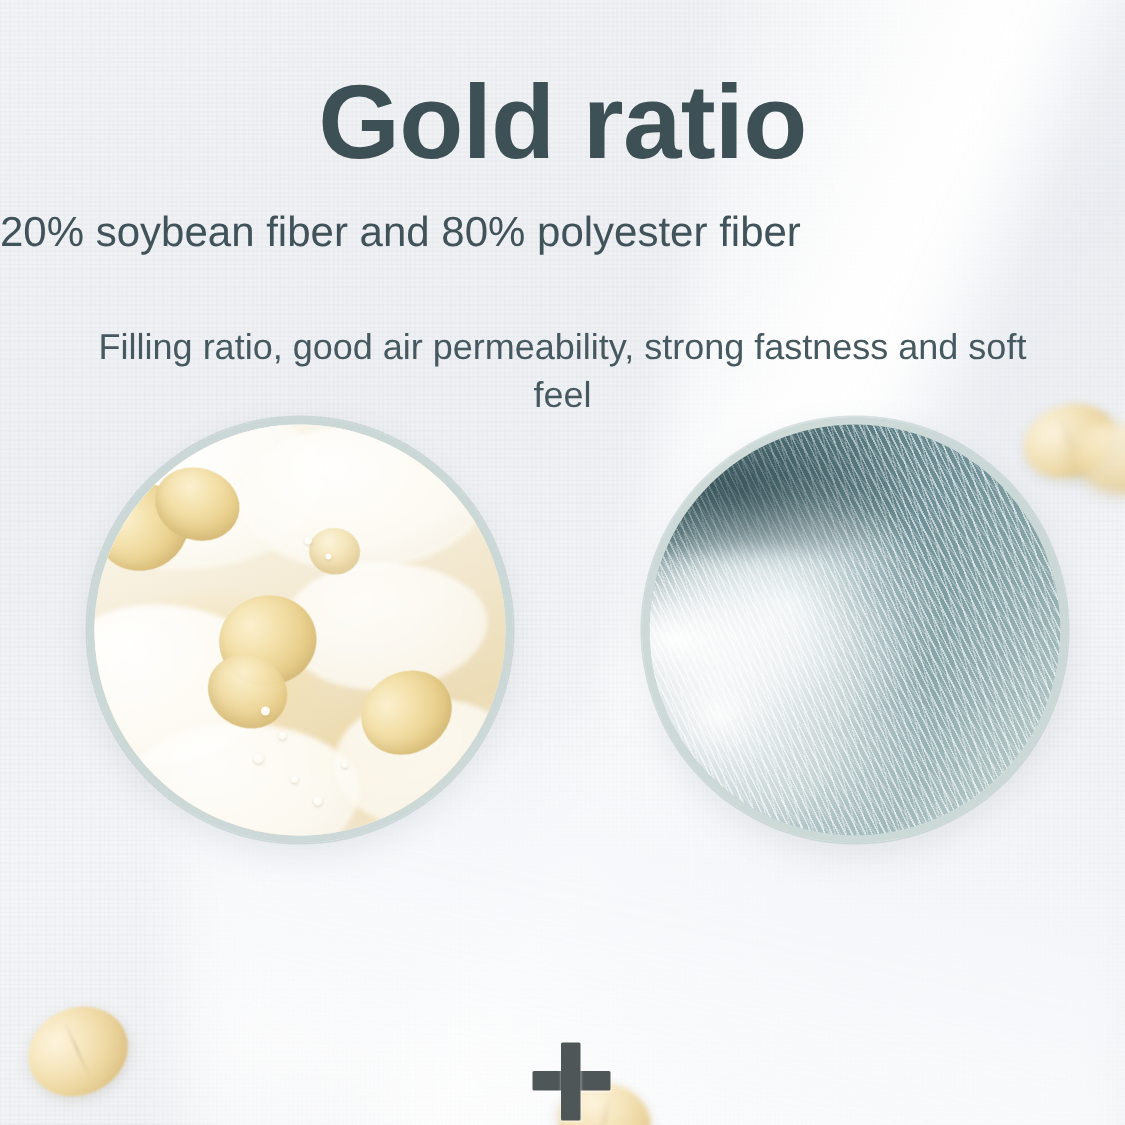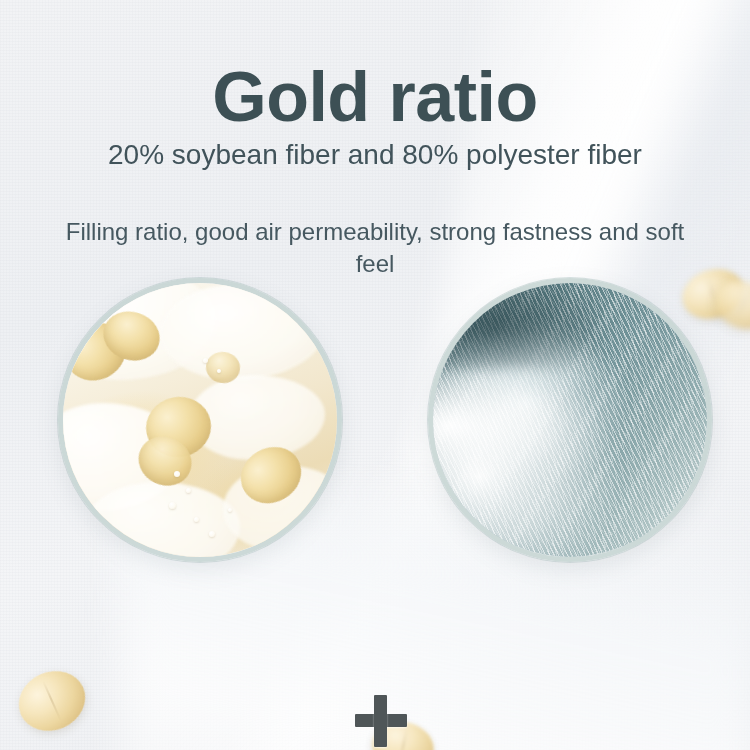--- a/index.html
+++ b/index.html
@@ -86,25 +86,23 @@
   #bean-bottomctr  { width:62px; height:50px; top:722px; left:372px; transform:rotate(12deg);  filter:blur(1.8px); opacity:.95; }
 
   
   #headline {
     position:absolute; top:44px; left:0; width:750px;
     text-align:center;
     font-size:70px; font-weight:bold;
     letter-spacing:-0.5px;
     color:#3d5055;
     line-height:1.06;
-    margin-top:16px;
   }
   #subtitle {
     position:absolute; top:137px; left:0; width:750px;
-    text-align:center;
     font-size:28px; font-weight:normal;
     color:#41535a;
     line-height:1.25;
   }
   #description {
     position:absolute; top:216px; left:62px; width:626px;
     text-align:center;
     font-size:24px; font-weight:normal;
     color:#465860;
     line-height:1.35;

